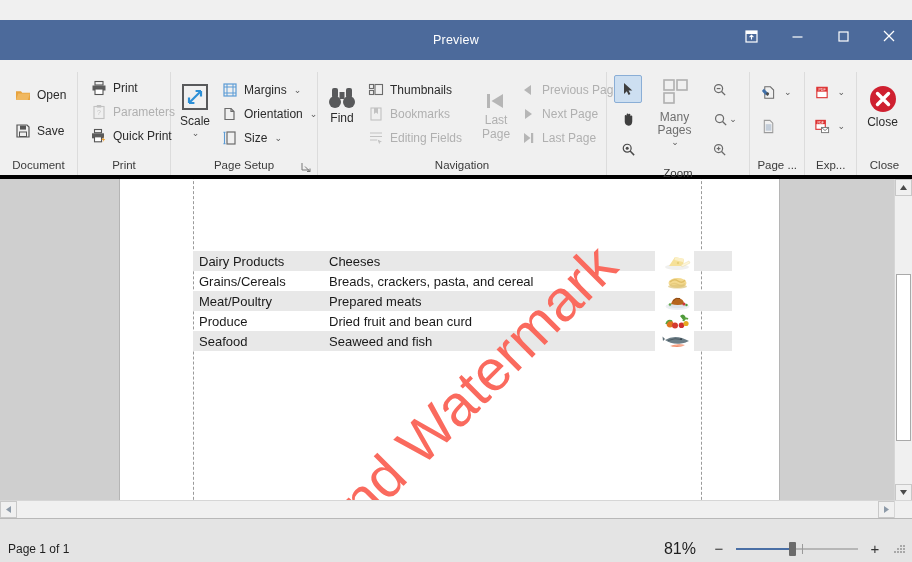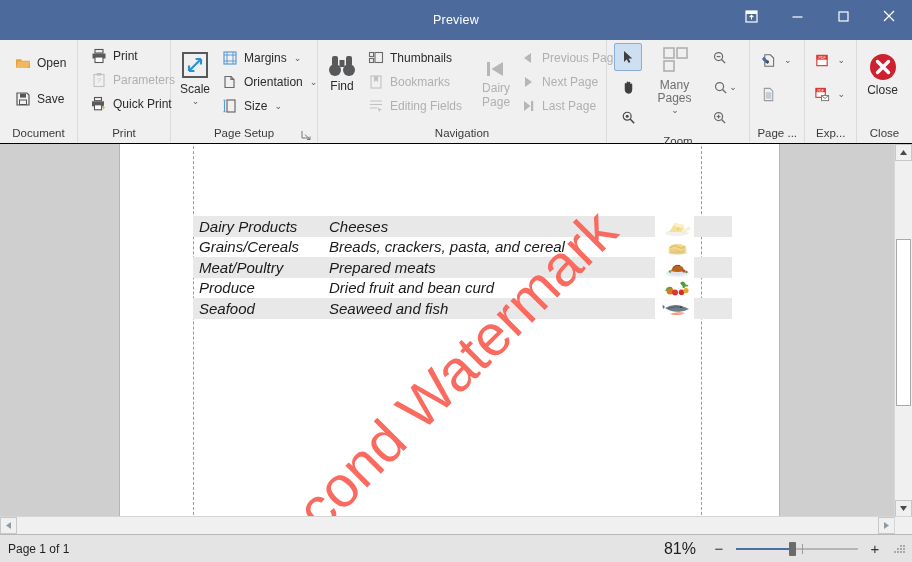--- a/index.html
+++ b/index.html
@@ -14,43 +14,44 @@
     width: 912px; height: 562px;
     background: #f0f0f0;
     display: flex; flex-direction: column;
   }
 
   
   .titlebar {
     height: 40px; min-height: 32px;
     background: #4c6a9b;
     position: relative;
-    display: flex; align-items: center; justify-content: center;
+    display: flex; align-items: center; justify-content: center; margin-top: 20px;
   }
   .titlebar-title {
     color: #ffffff; font-size: 12.5px; letter-spacing: .2px;
   }
   .win-btns {
     position: absolute; right: 0; top: 0; height: 32px;
     display: flex; align-items: center;
   }
   .win-btn {
     width: 46px; height: 32px;
     display: flex; align-items: center; justify-content: center;
     color: #ffffff;
   }
   .win-btn svg { display: block; }
 
   
   .ribbon {
     height: 103px; min-height: 103px;
     background: #f0f0f0;
-    border-bottom: 1px solid #000000;
+    border-bottom: 4px solid #000000;
     display: flex;
     position: relative;
+    margin-top: 12px;
   }
   .rgroup {
     position: relative;
     display: flex; flex-direction: column;
     height: 103px;
     box-sizing: border-box;
     border-right: 1px solid #dcdcdc;
   }
   .rgroup-body {
     flex: 1;
@@ -139,25 +140,24 @@
     width: 509px;
     border-collapse: collapse;
     font-size: 9.5px;
     color: #1a1a1a;
     table-layout: fixed;
   }
   table.report td {
     height: 19px;
     padding: 0 0 0 6px;
     vertical-align: middle;
-    font-size: 15px;
+    font-size: 13px;
     line-height: 19px;
     white-space: nowrap;
     overflow: hidden;
-    font-style: italic;
   }
   table.report tr.alt td { background: #e8e8e8; }
   td.c-cat  { width: 124px; }
   td.c-desc { width: 265px; }
   td.c-gap  { width: 55px; }
   td.c-img  { width: 33px; padding: 0; text-align: center; }
   td.c-end  { width: 32px; }
   .food { display:inline-block; width: 31px; height: 19px; vertical-align: middle; background:#fff;}
   table.report tr.alt td.c-img { background: #ffffff; }
 
@@ -207,21 +207,21 @@
     position: absolute; right: 0; bottom: 0; width: 17px; height: 17px;
     background: #f0f0f0; border-left: 1px solid #d6d6d6; border-top: 1px solid #d6d6d6;
   }
 
   
   .statusbar {
     height: 27px; min-height: 27px;
     background: #e4e4e4;
     border-top: 1px solid #b8b8b8;
     display: flex; align-items: center;
-    padding: 0 4px 0 8px;
+    padding: 16px 4px 0 8px;
     font-size: 12px; color: #1f1f1f;
     position: relative;
   }
   .spacer { flex: 1; }
   .zoom-pct { font-size: 16px; color: #1f1f1f; margin-right: 14px; }
   .zoom-ctl { display: flex; align-items: center; gap: 0; }
   .zbtn {
     width: 18px; height: 18px; display:flex; align-items:center; justify-content:center;
     color: #333; font-size: 15px; line-height: 1;
   }
@@ -443,21 +443,21 @@
           </div>
         </div>
         <div class="divider-v"></div>
         <div class="btn-lg disabled" style="width:42px;padding-top:12px">
           <span class="big-ic" style="height:24px">
             <svg width="26" height="22" viewBox="0 0 26 22">
                 <rect x="4" y="4" width="3" height="14" fill="#b6b6b6"></rect>
                 <path d="M20 4 L8.5 11 L20 18z" fill="#b6b6b6"></path>
               </svg>
           </span>
-          <span class="lbl">Dairy</span>
+          <span class="lbl">Last</span>
           <span class="lbl">Page</span>
         </div>
         <div class="col" style="margin-left:2px;padding-top:2px">
           <div class="btn-sm disabled">
             <span class="ic">
               <svg width="16" height="16" viewBox="0 0 16 16">
                   <path d="M11 3 L4 8 L11 13z" fill="#b6b6b6"></path>
                 </svg>
             </span>
             <span>Previous Page</span>

